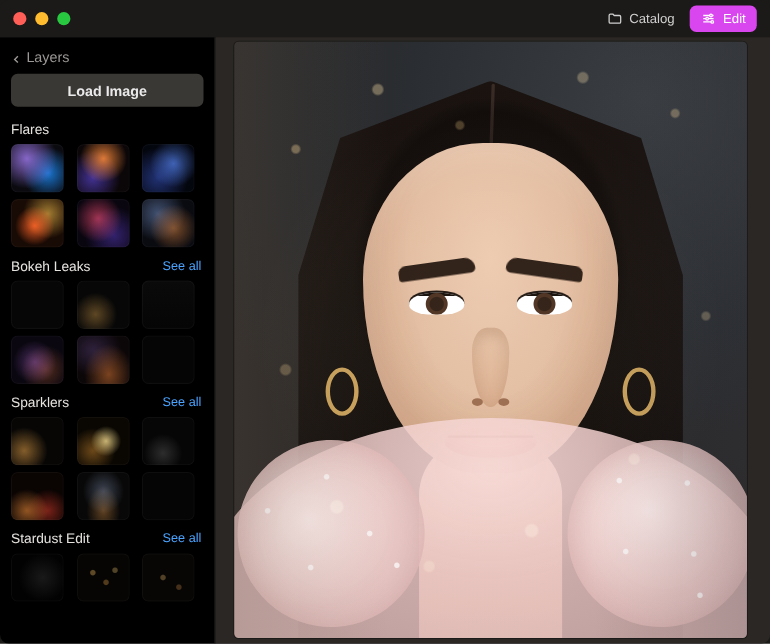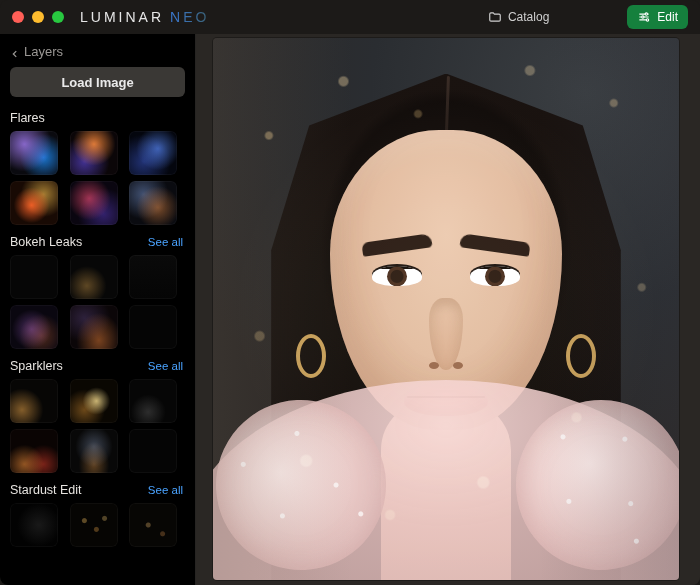--- a/index.html
+++ b/index.html
@@ -15,27 +15,27 @@
   .tl.green { background: #28c840; }
   .brand { margin-left: 16px; font-size: 14px; letter-spacing: 3px; font-weight: 500; display:flex; align-items:center;}
   .brand .lum { color: #e6e6e6; }
   .brand .neo {
     margin-left: 6px;
     background: linear-gradient(90deg, #3a7bd5, #3a6073);
     -webkit-background-clip: text; background-clip: text; color: transparent;
     font-weight: 400;
   }
   .titlebar .spacer { flex: 1; }
-  .top-actions { display: flex; gap: 20px; align-items: center; }
+  .top-actions { display: flex; gap: 4px; align-items: center; }
   .top-btn {
     display: flex; align-items: center; gap: 6px;
     padding: 5px 10px; border-radius: 6px;
     color: #cfcfcf; font-size: 12px; cursor: pointer;
   }
-  .top-btn.active { background: #15803d; color: #fff; margin-left: 48px; }
+  .top-btn.active { background: #d946ef; color: #fff; }
   .top-btn .ic { width: 14px; height: 14px; display: inline-flex; }
 
   
   .body { flex: 1; display: flex; min-height: 0; background: #232220; }
   .sidebar { width: 196px; background: #000000; display: flex; flex-direction: column; border-right: 1px solid #262422; }
   .sidebar-inner { padding: 8px 10px 10px 10px; display:flex; flex-direction:column; min-height:0; height:100%;}
   .back-row { display: flex; align-items: center; gap: 4px; color: #9b9895; font-size: 13px; padding: 2px 2px 8px 0; cursor:pointer;}
   .back-row .chev { width: 10px; height: 10px; }
   .load-btn {
     background: #3a3835; color: #eaeaea; border: none; border-radius: 6px;
@@ -220,24 +220,20 @@
 <body>
 
 <div class="window">
 
   <div class="titlebar">
     <div class="traffic-lights">
       <div class="tl red"></div>
       <div class="tl yellow"></div>
       <div class="tl green"></div>
     </div>
-    <div class="brand">
-      <span class="lum">LUMINAR</span>
-      <span class="neo">NEO</span>
-    </div>
     <div class="spacer"></div>
     <div class="top-actions">
       <div class="top-btn">
         <span class="ic">
           <svg viewBox="0 0 24 24" fill="none" stroke="#cfcfcf" stroke-width="2">
               <path d="M3 7a2 2 0 0 1 2-2h4l2 2h8a2 2 0 0 1 2 2v8a2 2 0 0 1-2 2H5a2 2 0 0 1-2-2V7z"></path>
             </svg>
         </span>
         <span>Catalog</span>
       </div>

